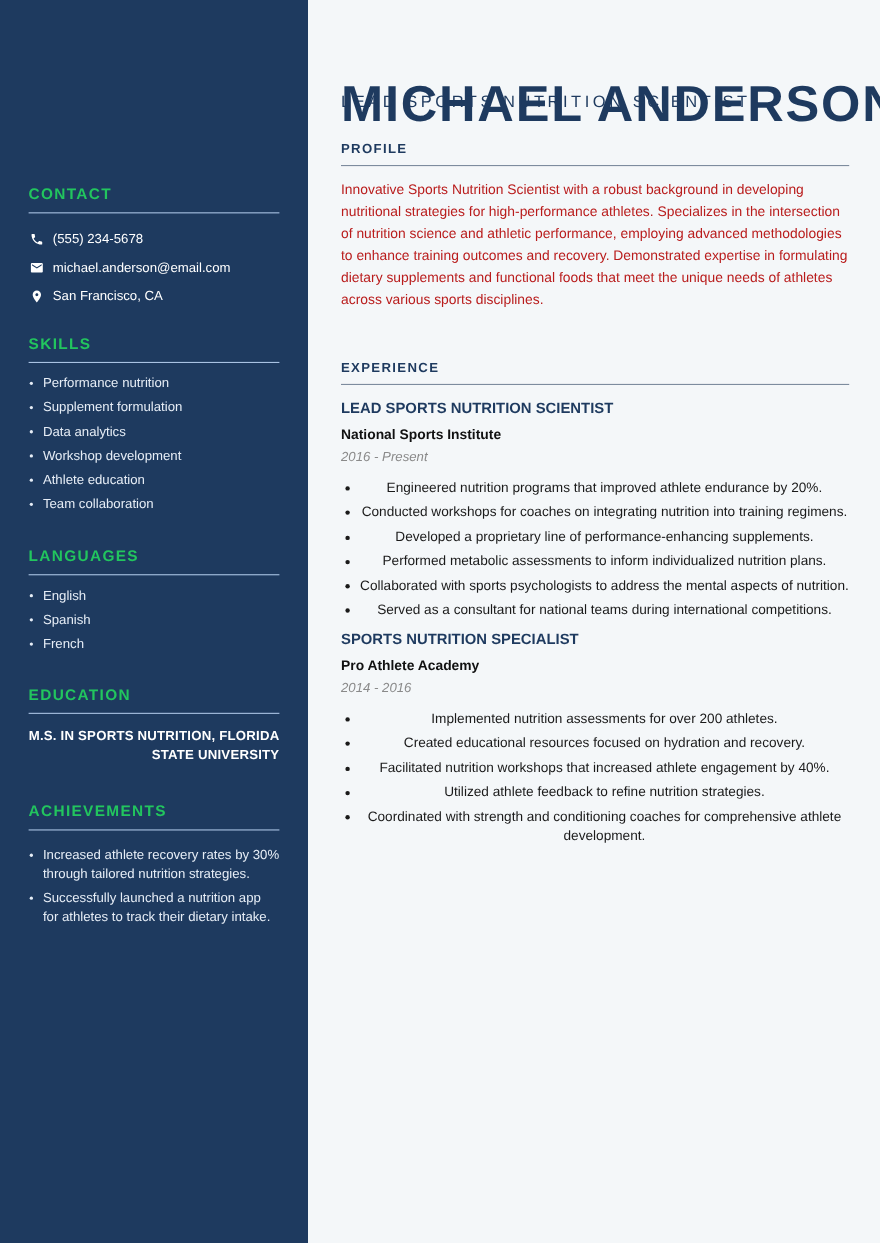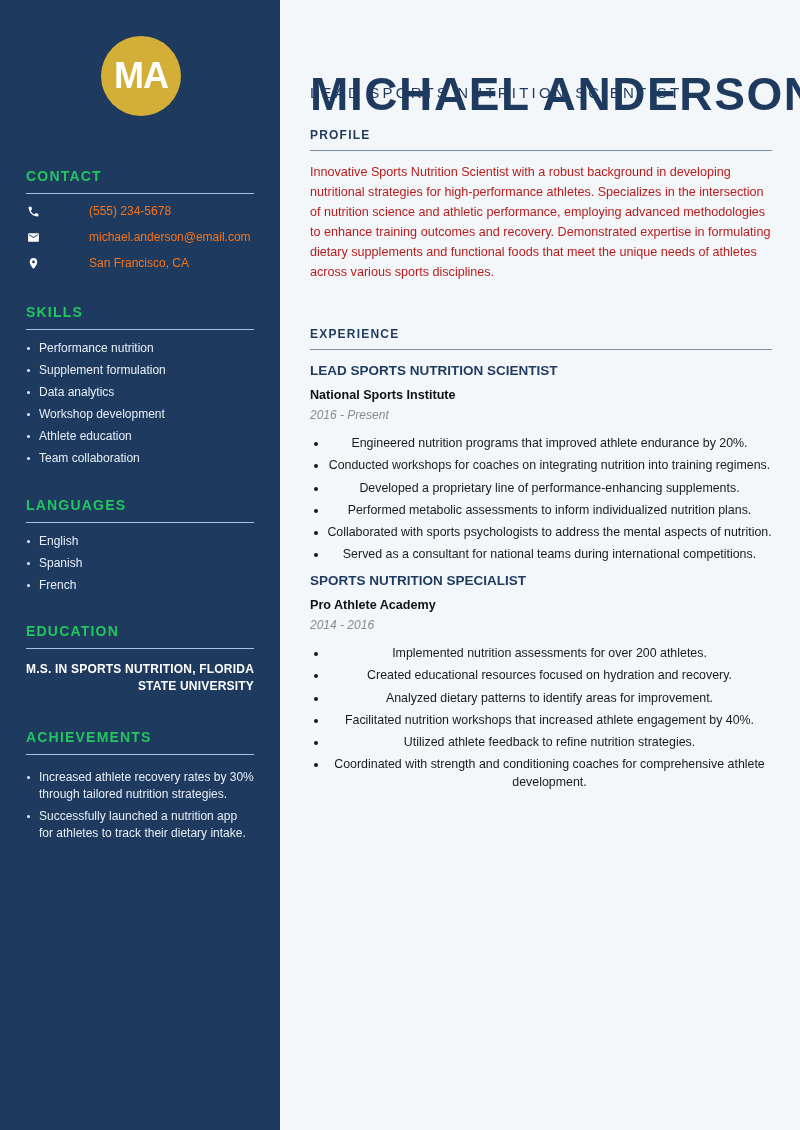--- a/index.html
+++ b/index.html
@@ -26,22 +26,22 @@
     letter-spacing: -1px;
   }
   .side-section { position: absolute; left: 26px; width: 228px; }
   .side-heading {
     font-size: 14px; font-weight: 700; letter-spacing: 1.2px;
     color: #22c55e; padding-bottom: 9px;
     border-bottom: 1.5px solid #a9c2e3;
   }
   .contact-list { list-style: none; margin-top: 10px; }
   .contact-item {
-    display: flex; height: 26px;
-    font-size: 12px; color: #f97316; gap: 41px;
+    display: flex; align-items: center; height: 26px;
+    font-size: 12px; color: #ffffff;
   }
   .contact-icon { width: 14px; height: 14px; margin-right: 8px; display: inline-flex; align-items: center; justify-content: center; }
   .contact-icon svg { width: 13px; height: 13px; fill: #ffffff; }
   .bullet-list { list-style: none; margin-top: 10px; }
   .bullet-item {
     position: relative; padding-left: 13px;
     font-size: 12px; line-height: 17px; color: #e6edf6;
     margin-bottom: 5px;
   }
   .bullet-item::before {
@@ -86,23 +86,20 @@
   }
   .job-item::before {
     content: ""; position: absolute; left: 4px; top: 7px;
     width: 4px; height: 4px; border-radius: 50%; background: #1a1a1a;
   }
 </style>
 </head>
 <body>
 
 <aside class="sidebar">
-  <div class="avatar">
-    <span>MA</span>
-  </div>
 
   <section class="side-section" style="top:168px;">
     <h2 class="side-heading">CONTACT</h2>
     <ul class="contact-list">
       <li class="contact-item">
         <span class="contact-icon">
           <svg viewBox="0 0 24 24">
               <path d="M6.6 10.8c1.4 2.8 3.8 5.1 6.6 6.6l2.2-2.2c.3-.3.7-.4 1-.2 1.1.4 2.3.6 3.6.6.6 0 1 .4 1 1V20c0 .6-.4 1-1 1C10.6 21 3 13.4 3 4c0-.6.4-1 1-1h3.5c.6 0 1 .4 1 1 0 1.3.2 2.5.6 3.6.1.3 0 .7-.2 1L6.6 10.8z"></path>
             </svg>
         </span>
@@ -188,20 +185,19 @@
       </ul>
     </div>
 
     <div class="job" style="margin-top:8px;">
       <div class="job-title">SPORTS NUTRITION SPECIALIST</div>
       <div class="job-company">Pro Athlete Academy</div>
       <div class="job-dates">2014 - 2016</div>
       <ul class="job-list">
         <li class="job-item">Implemented nutrition assessments for over 200 athletes.</li>
         <li class="job-item">Created educational resources focused on hydration and recovery.</li>
-        <li class="job-item">Analyzed dietary patterns to identify areas for improvement.</li>
         <li class="job-item">Facilitated nutrition workshops that increased athlete engagement by 40%.</li>
         <li class="job-item">Utilized athlete feedback to refine nutrition strategies.</li>
         <li class="job-item">Coordinated with strength and conditioning coaches for comprehensive athlete development.</li>
       </ul>
     </div>
   </section>
 </main>
 
 </body></html>

